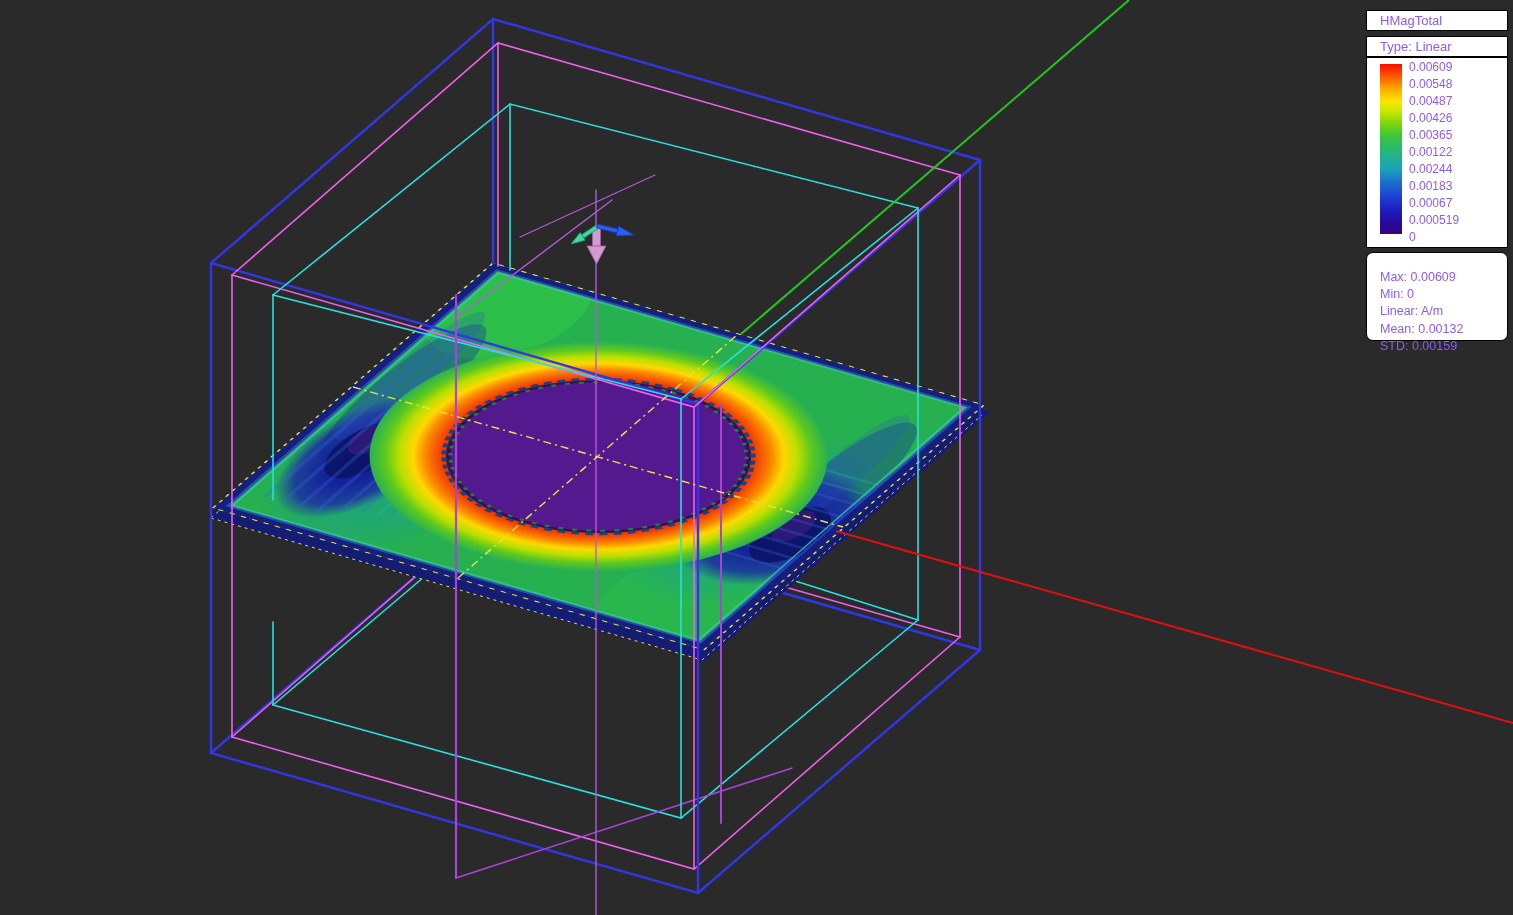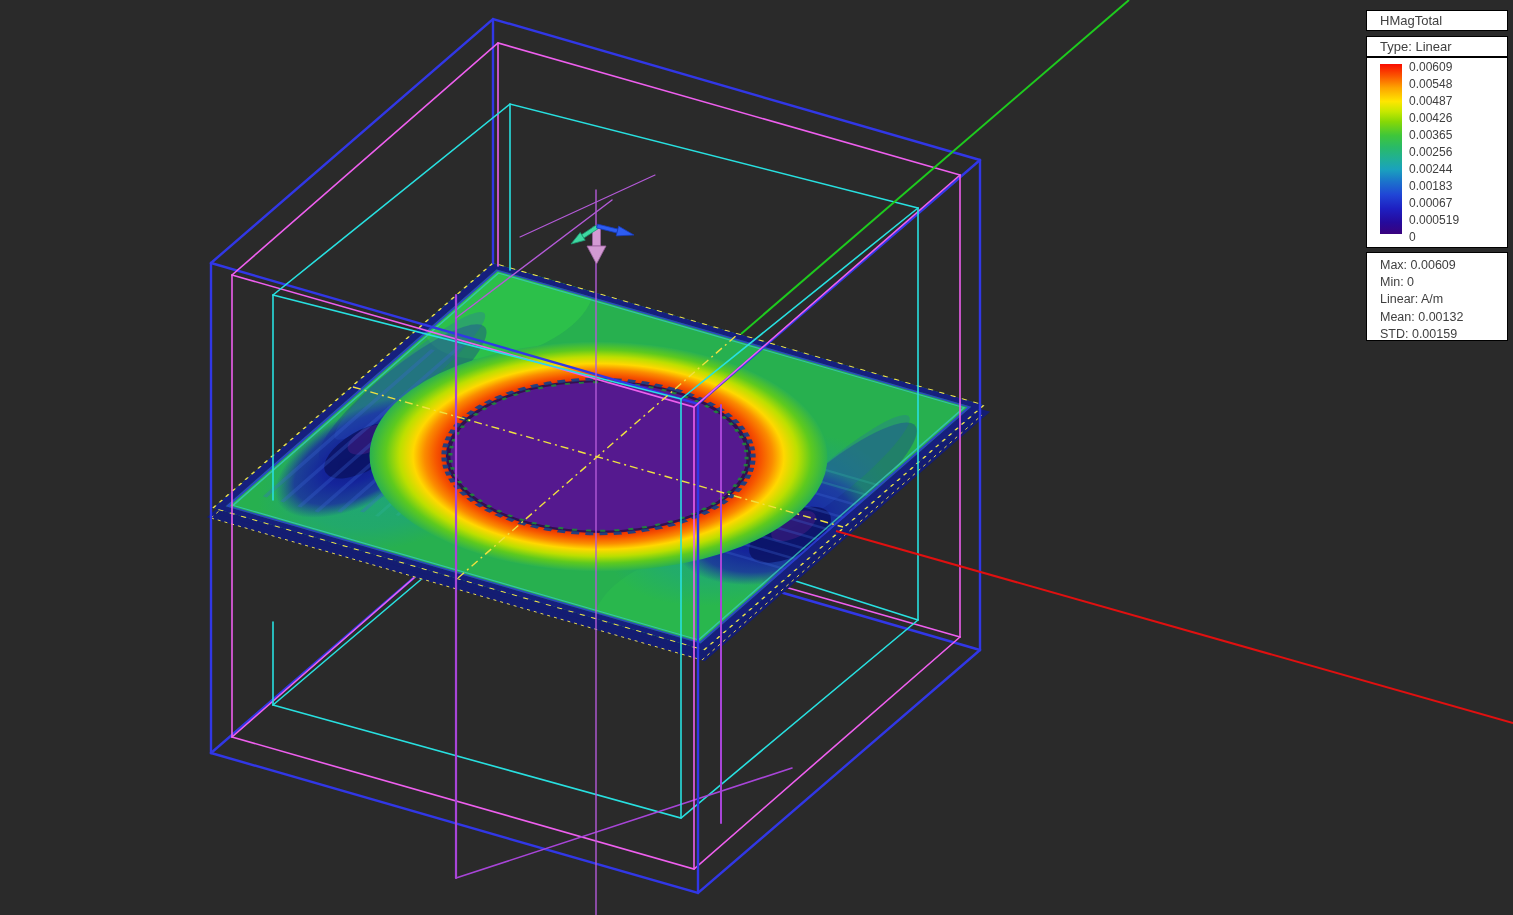--- a/index.html
+++ b/index.html
@@ -2,38 +2,38 @@
 <html><head>
 <meta charset="utf-8">
 <style>
   html,body{margin:0;padding:0;background:#2a2a2a;}
   #viewport{
     position:relative;width:1513px;height:915px;background:#2a2a2a;
     overflow:hidden;font-family:"Liberation Sans",sans-serif;
   }
   #scene{position:absolute;left:0;top:0;}
   
-  .legend{position:absolute;left:1366px;top:10px;width:142px;color:#404040;}
+  .legend{position:absolute;left:1366px;top:10px;width:142px;color:#8b5cf6;}
   .legend .sec{
     background:#ffffff;border:1px solid #000;box-sizing:border-box;
     font-size:13px;line-height:16px;
   }
   .sec-title{height:21px;padding:2px 0 0 13px;margin-bottom:5px;}
   .sec-type{height:21px;padding:2px 0 0 13px;}
   .sec-scale{height:191px;position:relative;margin-bottom:4px;text-decoration:underline;}
   .colorbar{
     position:absolute;left:13px;top:6px;width:22px;height:170px;
     background:linear-gradient(to bottom,
       #f90c00 0%, #fb5500 7%, #fda400 14%, #ffe600 22%, #c6e800 28%,
       #86d806 34%, #3fc63a 42%, #29ba68 49%, #20af97 56%, #1aa2bd 62%,
       #1b74cb 69%, #2045d6 77%, #1e20c2 85%, #250b9d 93%, #3a027e 100%);
   }
   .scale-labels{position:absolute;left:42px;top:1px;}
   .scale-labels div{height:17px;line-height:17px;font-size:12px;white-space:nowrap;}
-  .sec-stats{padding:4px 0 4px 13px;height:89px;}
+  .sec-stats{padding:16px 0 4px 13px;height:89px;border-radius:7px;}
   .sec-stats div{font-size:12.5px;line-height:17.2px;white-space:nowrap;}
 </style>
 </head>
 <body>
 
 <div id="viewport">
 
   <svg id="scene" width="1513" height="915" viewBox="0 0 1513 915">
     <defs>
       <clipPath id="planeClip">
@@ -222,21 +222,21 @@
     <div class="sec sec-title">HMagTotal</div>
     <div class="sec sec-type">Type: Linear</div>
     <div class="sec sec-scale">
       <div class="colorbar"></div>
       <div class="scale-labels">
         <div>0.00609</div>
         <div>0.00548</div>
         <div>0.00487</div>
         <div>0.00426</div>
         <div>0.00365</div>
-        <div>0.00256</div>
+        <div>0.00122</div>
         <div>0.00244</div>
         <div>0.00183</div>
         <div>0.00067</div>
         <div>0.000519</div>
         <div>0</div>
       </div>
     </div>
     <div class="sec sec-stats">
       <div>Max: 0.00609</div>
       <div>Min: 0</div>

